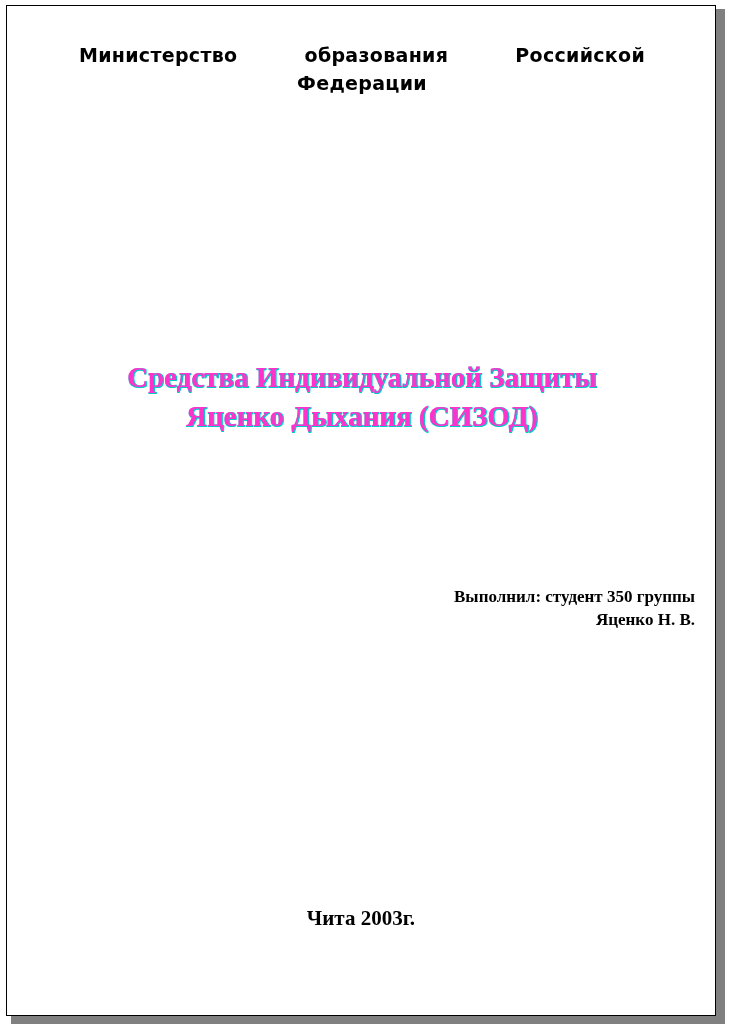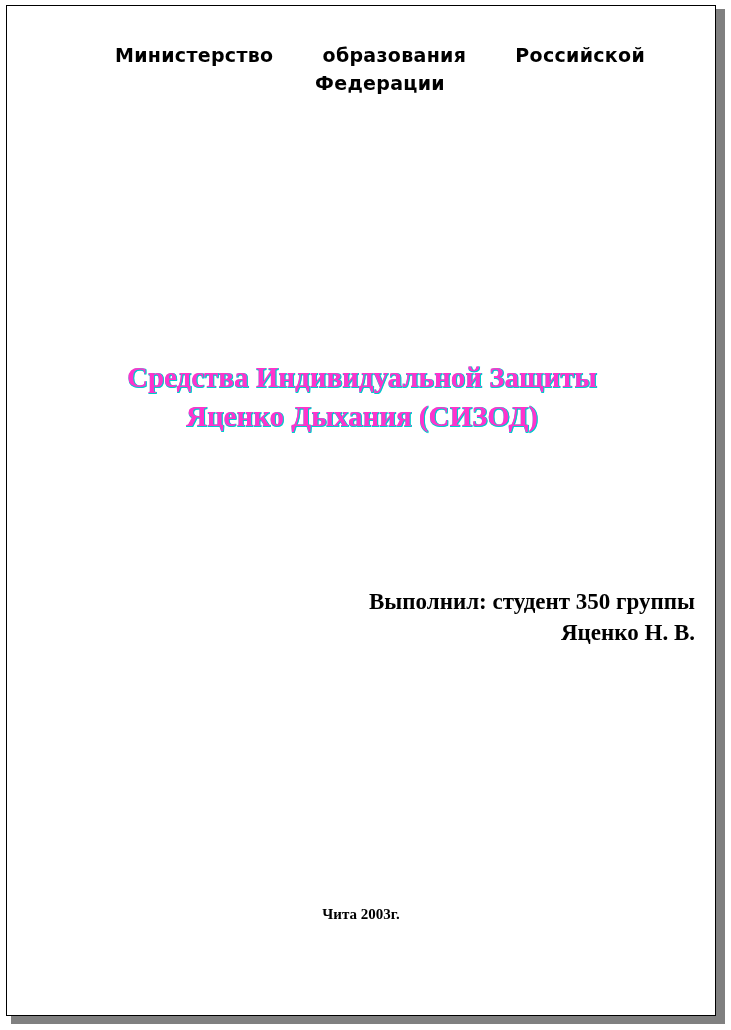--- a/index.html
+++ b/index.html
@@ -54,21 +54,20 @@
   }
   .header-line {
     font-family: "DejaVu Sans", sans-serif;
     font-size: 19px;
     font-weight: bold;
     color: #000000;
     line-height: 1.45;
     letter-spacing: 0.3px;
     text-align: justify;
     text-align-last: justify;
-    margin-left: 36px;
   }
   .header-line.center {
     text-align: left;
     text-align-last: center;
   }
 
   
   .title-block {
     position: absolute;
     left: 40px;
@@ -91,37 +90,37 @@
   
   .author-block {
     position: absolute;
     right: 20px;
     top: 580px;
     width: 420px;
     text-align: right;
   }
   .author-line {
     font-family: "Liberation Serif", serif;
-    font-size: 23px;
+    font-size: 17px;
     font-weight: bold;
     color: #000000;
     line-height: 1.35;
   }
 
   
   .footer-block {
     position: absolute;
     left: 0;
     top: 900px;
     width: 100%;
     text-align: center;
   }
   .footer-line {
     font-family: "Liberation Serif", serif;
-    font-size: 15px;
+    font-size: 21px;
     font-weight: bold;
     color: #000000;
   }
 </style>
 </head>
 <body>
 
 <div class="page-shadow"></div>
 
 <div class="page">

